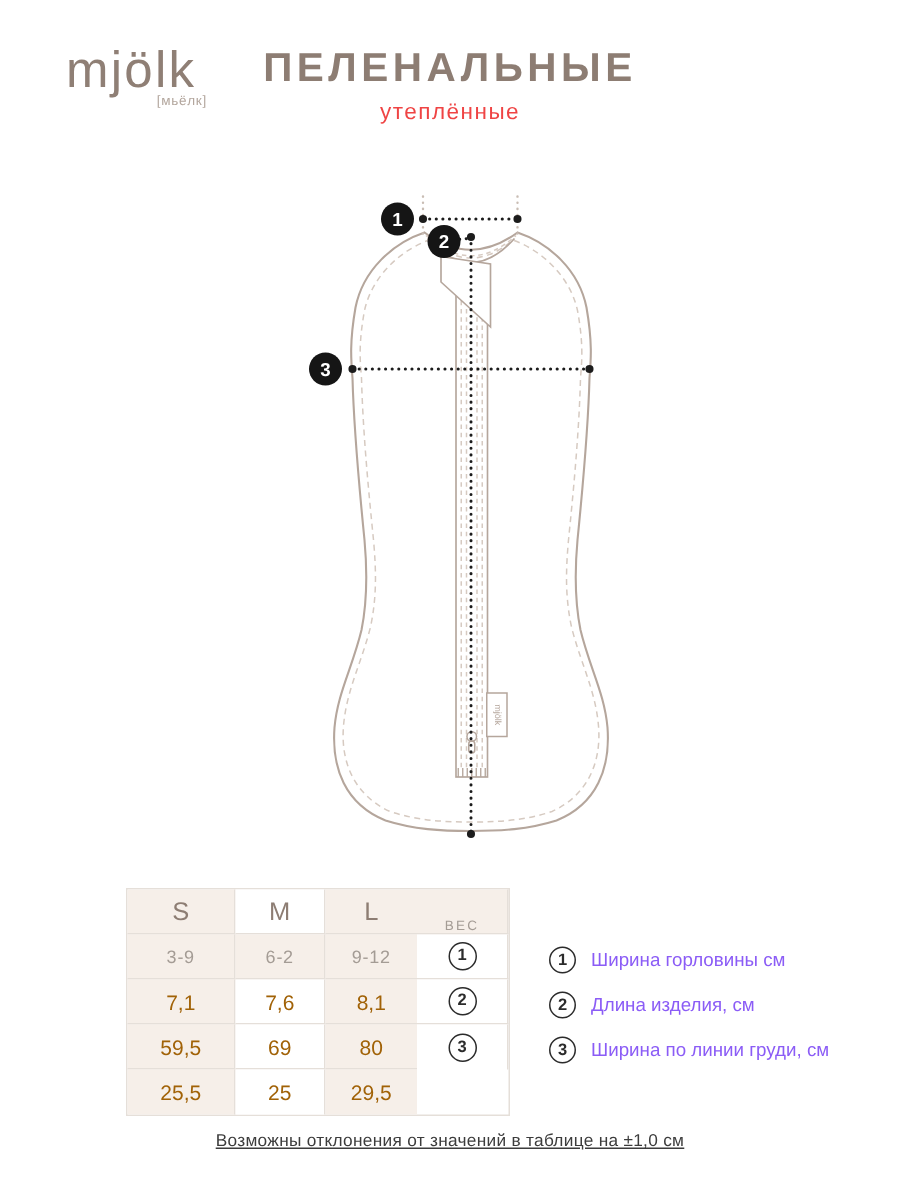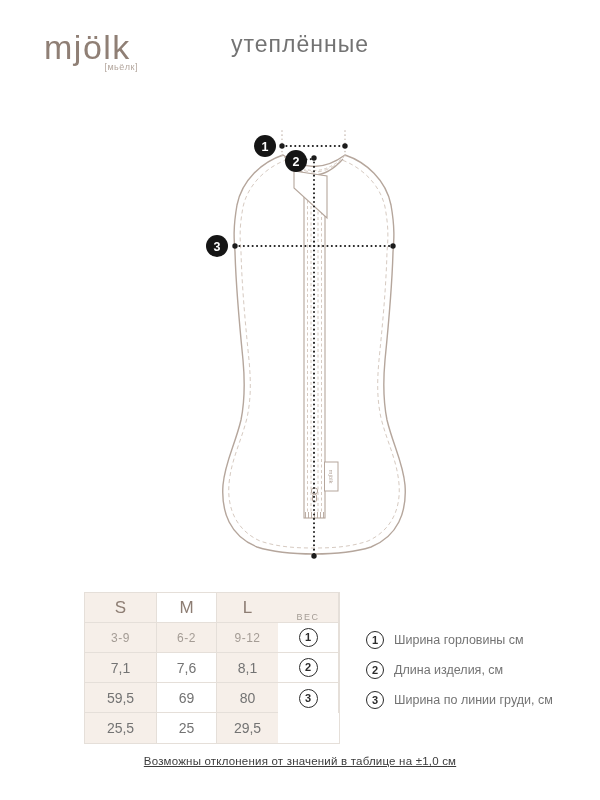--- a/index.html
+++ b/index.html
@@ -8,64 +8,65 @@
   .page { position:relative; width:572px; height:800px; background:#ffffff; overflow:hidden; margin:0 auto; }
 
   
   .logo { position:absolute; left:30px; top:30px; width:100px; color:#8f7f75; }
   .logo-main { font-size:34px; font-weight:300; letter-spacing:1.5px; line-height:1; }
   .logo-sub { font-size:9px; letter-spacing:0.5px; color:#b3a69d; text-align:right; width:94px; margin-top:-2px; }
 
   
   .title-block { position:absolute; left:0; right:0; top:30px; text-align:center; color:#8d7d73; }
   .title-l1, .title-l2 { font-size:27px; font-weight:700; letter-spacing:3px; line-height:31px; }
-  .title-sub { font-size:23px; font-weight:400; letter-spacing:1px; line-height:26px; margin-top:1px; color:#737373; }
+  .title-sub { font-size:15px; font-weight:400; letter-spacing:1px; line-height:26px; margin-top:1px; color:#ef4444; }
 
   
   .diagram { position:absolute; left:150px; top:122px; width:300px; height:460px; }
 
   
   .size-table { position:absolute; left:70px; top:592px; display:grid;
     grid-template-columns:72px 60px 61px 61px; grid-auto-rows:30px;
     border:1px solid #e5dfd9; background:#ffffff; }
   .cell { display:flex; align-items:center; justify-content:center;
     border-right:1px solid #e5dfd9; border-bottom:1px solid #e5dfd9; background:#ffffff; }
   .cell.last-col { border-right:none; }
   .cell.last-row { border-bottom:none; }
   .cell.beige { background:#f6efe9; }
   .h-label { font-size:10px; letter-spacing:2px; color:#8d7d73; }
   .h-size { font-size:17px; color:#8d7d73; }
   .w-label { font-size:9px; letter-spacing:1.5px; color:#a49c95; text-align:center; line-height:11px;margin-top:30px; }
   .w-val { font-size:12px; color:#a49c95; letter-spacing:0.5px; }
-  .num-val { font-size:14px; color:#737373; font-weight:500; }
+  .num-val { font-size:14px; color:#a16207; font-weight:500; }
   .circ { width:19px; height:19px; border:1.2px solid #2b2b2b; border-radius:50%;
     display:flex; align-items:center; justify-content:center;
     font-size:11px; font-weight:700; color:#2b2b2b; background:#ffffff; line-height:1; }
 
   
   .legend { position:absolute; left:352px; top:631px; }
   .legend-item { display:flex; align-items:center; margin-bottom:12px; }
   .legend-item .circ { width:18px; height:18px; flex:0 0 18px; }
-  .legend-text { font-size:12.5px; color:#737373; margin-left:10px; white-space:nowrap;text-align:center; }
+  .legend-text { font-size:12.5px; color:#8b5cf6; margin-left:10px; white-space:nowrap;text-align:center; }
 
   
   .footer-note { position:absolute; left:0; right:0; top:755px; text-align:center;
     font-size:11.5px; color:#3c3c3c; letter-spacing:0.2px;text-decoration:underline; }
 </style>
 </head>
 <body>
 
 <div class="page">
 
   <div class="logo">
     <div class="logo-main">mjölk</div>
     <div class="logo-sub">[мьёлк]</div>
   </div>
 
   <div class="title-block">
+    <div class="title-l1">ПЕЛЕНАЛЬНЫЕ</div>
     <div class="title-sub">утеплённые</div>
   </div>
 
   <svg class="diagram" viewBox="150 122 300 460" xmlns="http://www.w3.org/2000/svg">
 
     <path d="M 269,155 Q 300,178 331,155
          C 352,162 372,180 377,205
          C 381,228 380,240 379,252
          C 378,290 374,330 371,360
          C 369,382 369,400 373,420

